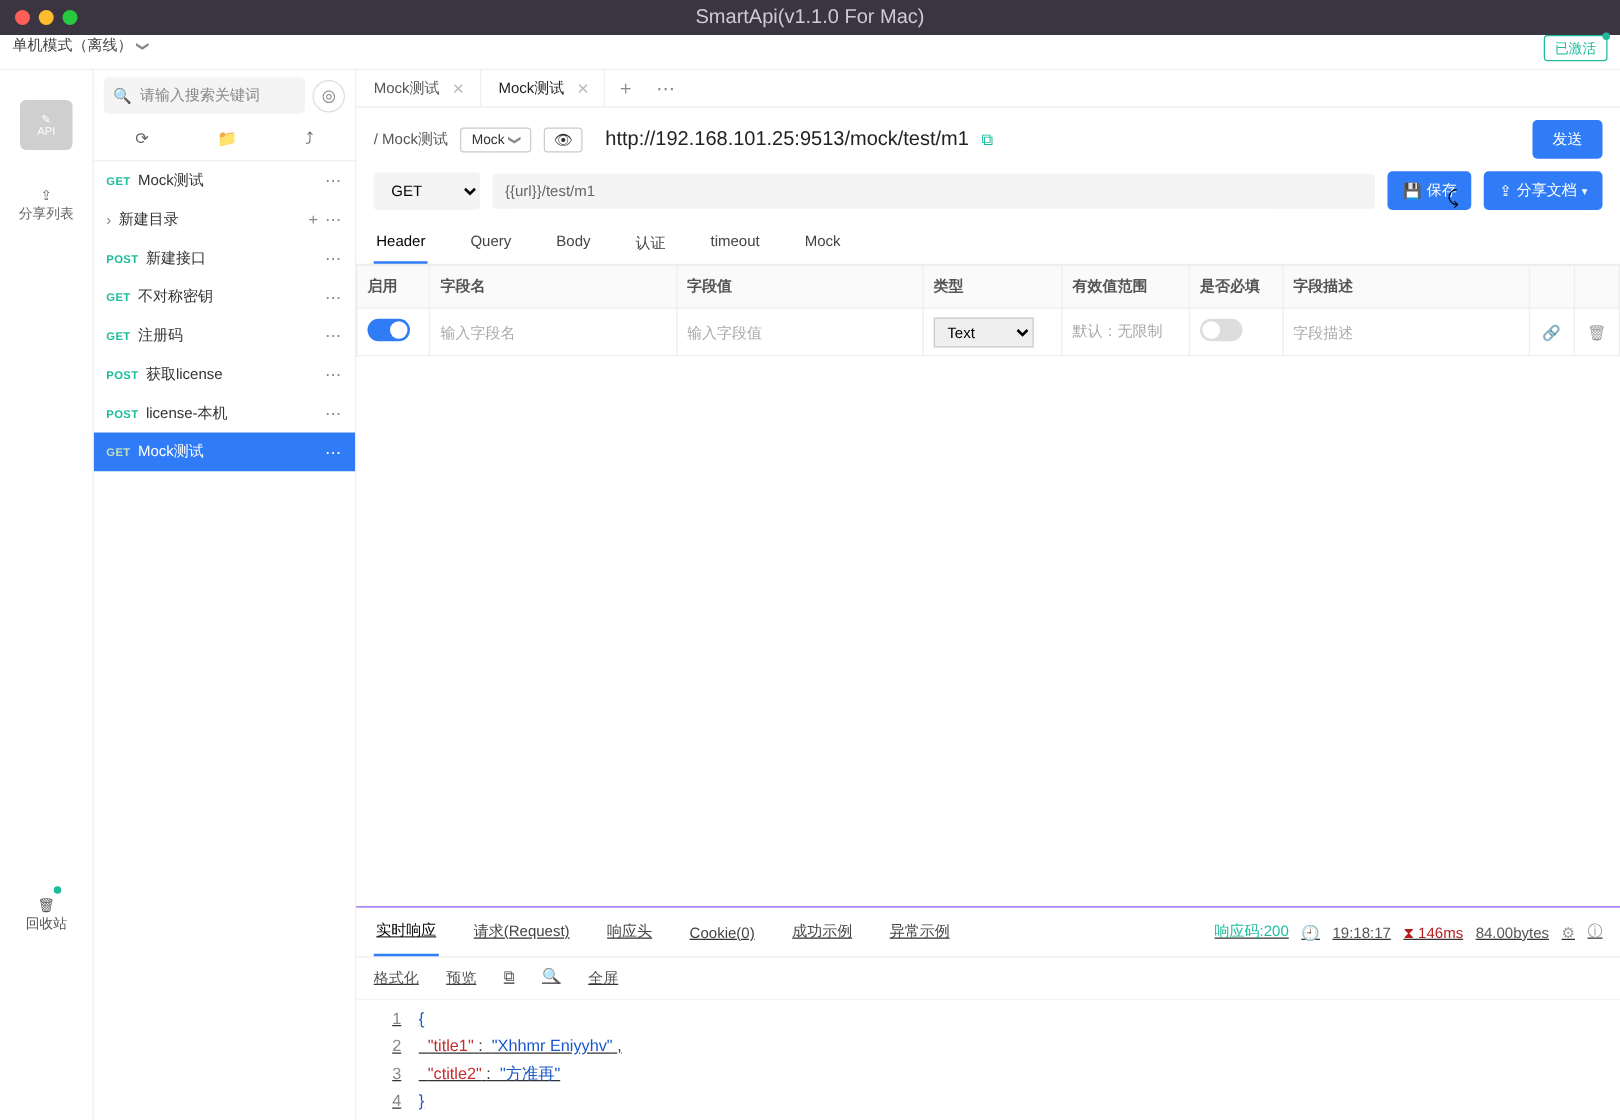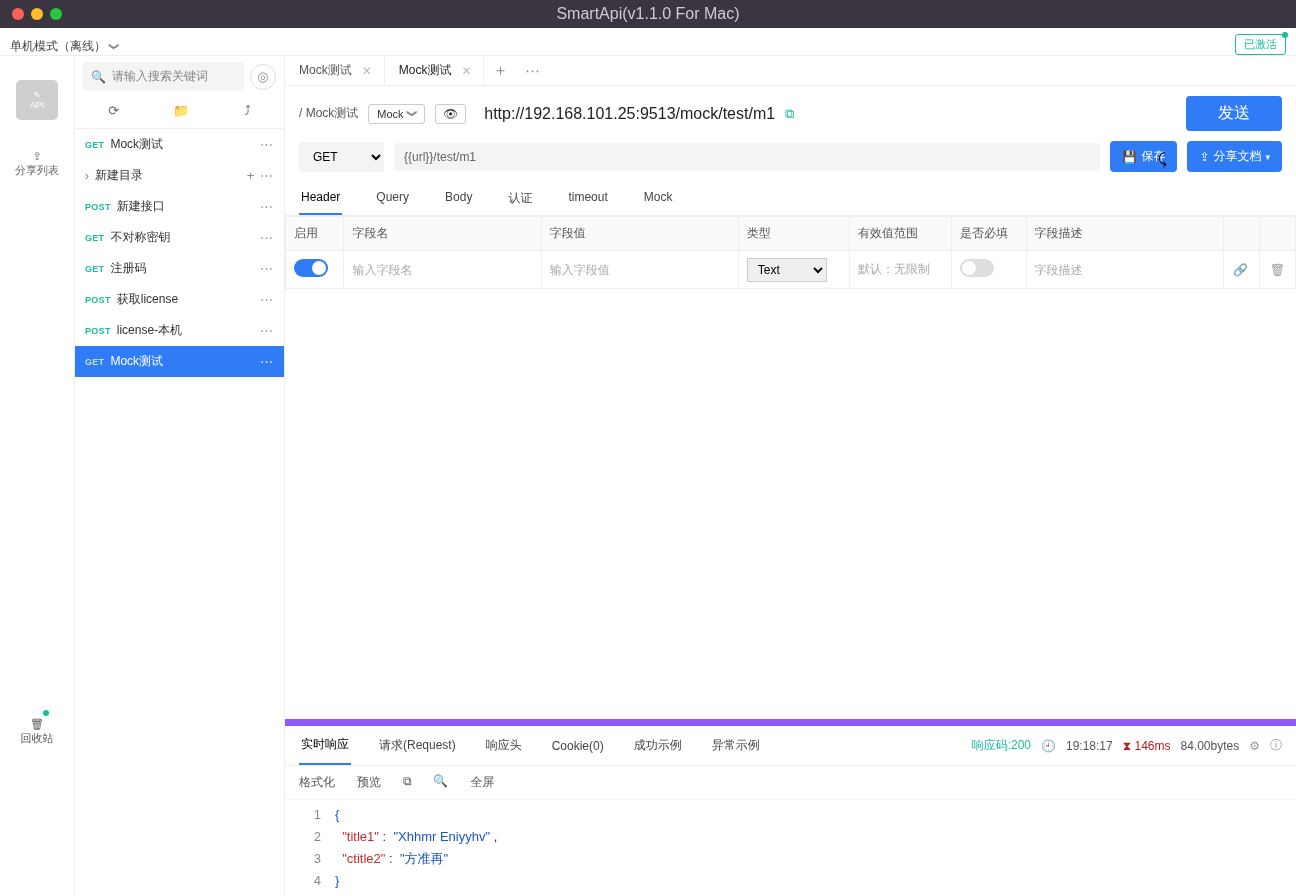--- a/index.html
+++ b/index.html
@@ -4,21 +4,21 @@
 <style>
 * { margin: 0; padding: 0; box-sizing: border-box; font-family: -apple-system, "Helvetica Neue", Arial, sans-serif; }
 body { width: 1296px; height: 896px; background: #fff; font-size: 13px; color: #333; overflow: hidden; }
 
 .titlebar { height: 28px; background: #3a3540; display: flex; align-items: center; position: relative; }
 .traffic { display: flex; gap: 7px; padding-left: 12px; }
 .tdot { width: 12px; height: 12px; border-radius: 50%; }
 .tred { background: #ff5f56; } .tyel { background: #ffbd2e; } .tgrn { background: #27c93f; }
 .wtitle { position: absolute; left: 50%; transform: translateX(-50%); color: #cfcad6; font-size: 16px; }
 
-.topbar { height: 28px; display: flex; align-items: flex-end; padding: 0 10px; justify-content: space-between; border-bottom: 1px solid #eee; }
+.topbar { height: 28px; display: flex; align-items: flex-start; padding: 0 10px; justify-content: space-between; border-bottom: 1px solid #eee; }
 .mode { color: #444; font-size: 12px; display: inline-flex; align-items: center; gap: 4px; }
 .activated { border: 1px solid #1abc9c; color: #1abc9c; padding: 2px 8px; border-radius: 3px; font-size: 11px; position: relative; }
 .activated::after { content:""; position:absolute; top:-3px; right:-3px; width:6px; height:6px; background:#1abc9c; border-radius:50%; }
 
 .main { display: flex; height: calc(100% - 56px); }
 
 .leftbar { width: 75px; border-right: 1px solid #eee; display:flex; flex-direction:column; align-items:center; padding-top:24px; }
 .apiblock { width: 42px; height: 40px; background:#cfcfcf; border-radius:5px; display:flex; flex-direction:column; align-items:center; justify-content:center; color:#fff; font-size:9px; }
 .leftitem { margin-top: 30px; text-align:center; font-size:11px; color:#666; }
 .leftbottom { margin-top:auto; margin-bottom: 150px; text-align:center; font-size:11px; color:#555; }
@@ -48,46 +48,46 @@
 .tab.active{color:#222;}
 .tabx{color:#bbb; font-size:12px;}
 .plus, .tdots{ width:32px; text-align:center; color:#888; font-size:15px; }
 
 .reqhead { display:flex; align-items:center; gap:10px; padding:10px 14px;}
 .crumb{color:#555;font-size:12px;}
 .mockbtn{ border:1px solid #ccc; padding:3px 8px; border-radius:3px; font-size:11px; display:inline-flex;align-items:center;gap:4px;}
 .eyebtn{ border:1px solid #ccc; padding:2px 7px; border-radius:3px; font-size:12px;}
 .url{ font-size:16px; color:#222; margin-left:8px;}
 .copyic{color:#1abc9c;font-size:13px;}
-.sendbtn{ margin-left:auto; background:#2f7cf6;color:#fff;padding:7px 32px;border-radius:4px;font-size:16px;border:none;}
+.sendbtn{ margin-left:auto; background:#2f7cf6;color:#fff;padding:7px 16px;border-radius:4px;font-size:12px;border:none;}
 
 .reqrow2{display:flex; align-items:center; gap:10px; padding: 0 14px 10px;}
 .selectbox{background:#f4f4f4;border:none;padding:7px 30px 7px 10px;font-size:12px;border-radius:3px; appearance:auto;}
 .pathgrey{background:#f4f4f4;color:#666;padding:7px 10px;border-radius:3px;font-size:12px;flex:1;}
 .savebtn{background:#2f7cf6;color:#fff;padding:7px 12px;border-radius:4px;font-size:12px;border:none; display:inline-flex;gap:4px;align-items:center;}
 .sharebtn{background:#2f7cf6;color:#fff;padding:7px 12px;border-radius:4px;font-size:12px;border:none;display:inline-flex;gap:4px;align-items:center;}
 
 .htabs{display:flex; gap:32px; padding:0 14px; border-bottom:1px solid #eee;}
 .htab{padding:8px 2px;font-size:12px;color:#444;cursor:pointer;}
 .htab.active{color:#000;border-bottom:2px solid #2f7cf6;font-weight:500;}
 
 .tblwrap{padding:0 0px;}
 table.hdrs{width:100%; border-collapse:collapse; font-size:12px;}
-table.hdrs th{background:#fafafa; text-align:left; padding:8px 8px; font-weight:400; color:#555; border:1px solid #eee;}
+table.hdrs th{background:#fafafa; text-align:left; padding:8px 8px; font-weight:700; color:#555; border:1px solid #eee;}
 table.hdrs td{padding:6px 8px; border:1px solid #eee; color:#555; height:38px;}
 .toggle{width:34px;height:18px;background:#2f7cf6;border-radius:10px;position:relative;display:inline-block;}
 .toggle.off{background:#ddd;}
 .tknob{position:absolute;width:14px;height:14px;background:#fff;border-radius:50%;top:2px;right:2px;}
 .toggle.off .tknob{left:2px;right:auto;}
 .typesel{border:1px solid #ccc;padding:3px 6px;font-size:12px;width:80px;}
 .cellinput{border:none;background:transparent;font-size:12px;width:100%;color:#555;}
 .cellinput::placeholder{color:#aaa;}
 .acticon{color:#999;font-size:12px;padding:0 2px;}
 
-.respsec{border-top:7px solid #8b5cf6; margin-top:auto;}
+.respsec{border-top:1px solid #8b5cf6; margin-top:auto;text-decoration:underline;}
 .resptabs{display:flex;align-items:center;gap:26px;padding:0 14px;border-bottom:1px solid #eee;font-size:12px;}
 .resptab{padding:10px 2px;color:#444;}
 .resptab.active{color:#000;border-bottom:2px solid #2f7cf6;}
 .respmeta{margin-left:auto;display:flex;align-items:center;gap:10px;color:#555;}
 .code200{color:#1abc9c;}
 .ms{color:#b91c1c;}
 
 .tools{display:flex;gap:22px;padding:8px 14px;font-size:12px;color:#555;border-bottom:1px solid #f4f4f4;}
 
 .editor{display:flex;font-family:Menlo,monospace;font-size:13px;padding:4px 0;}

